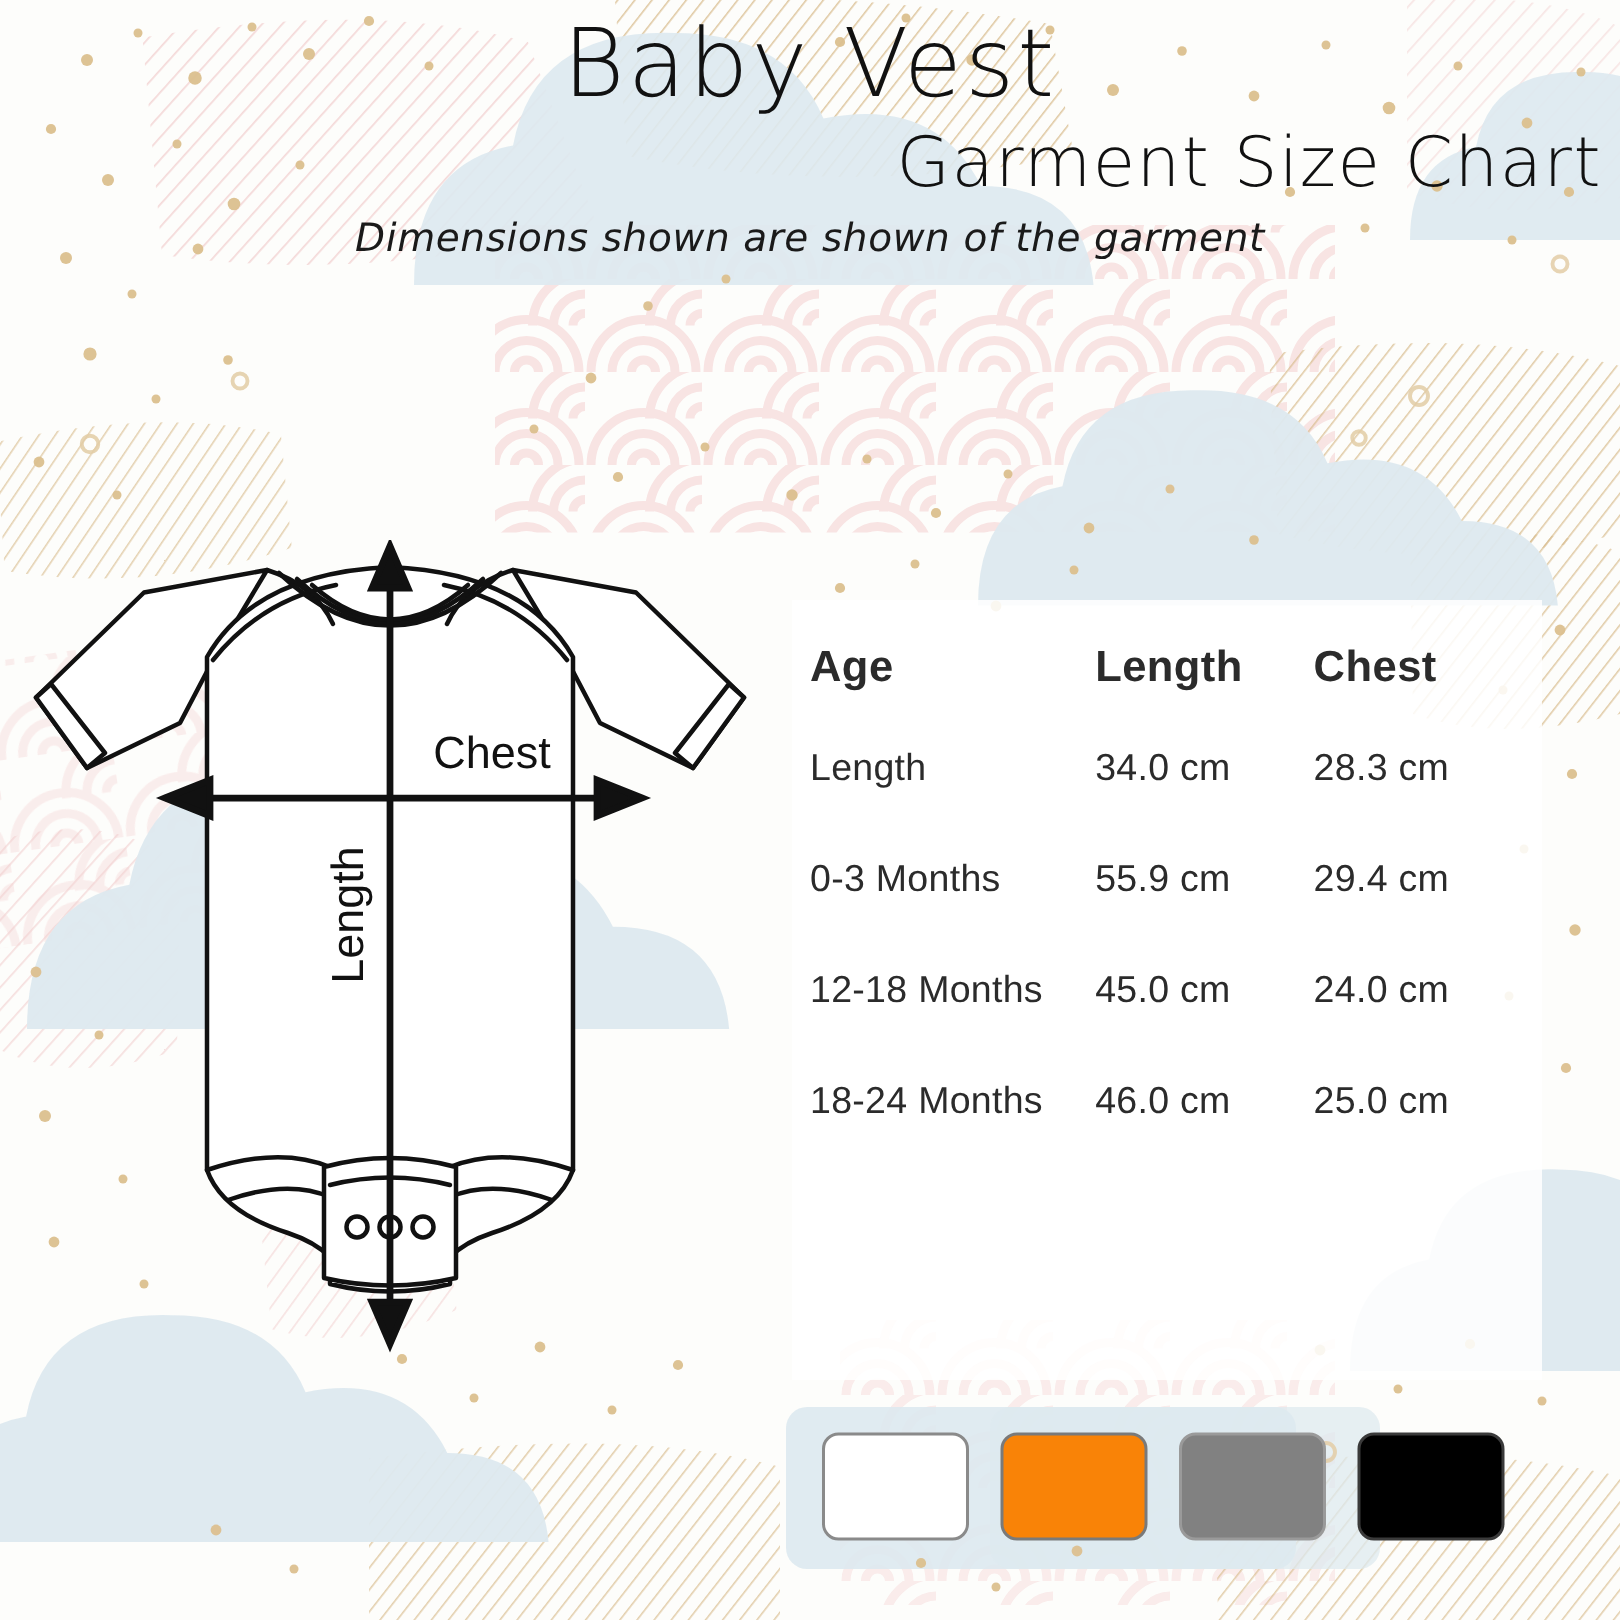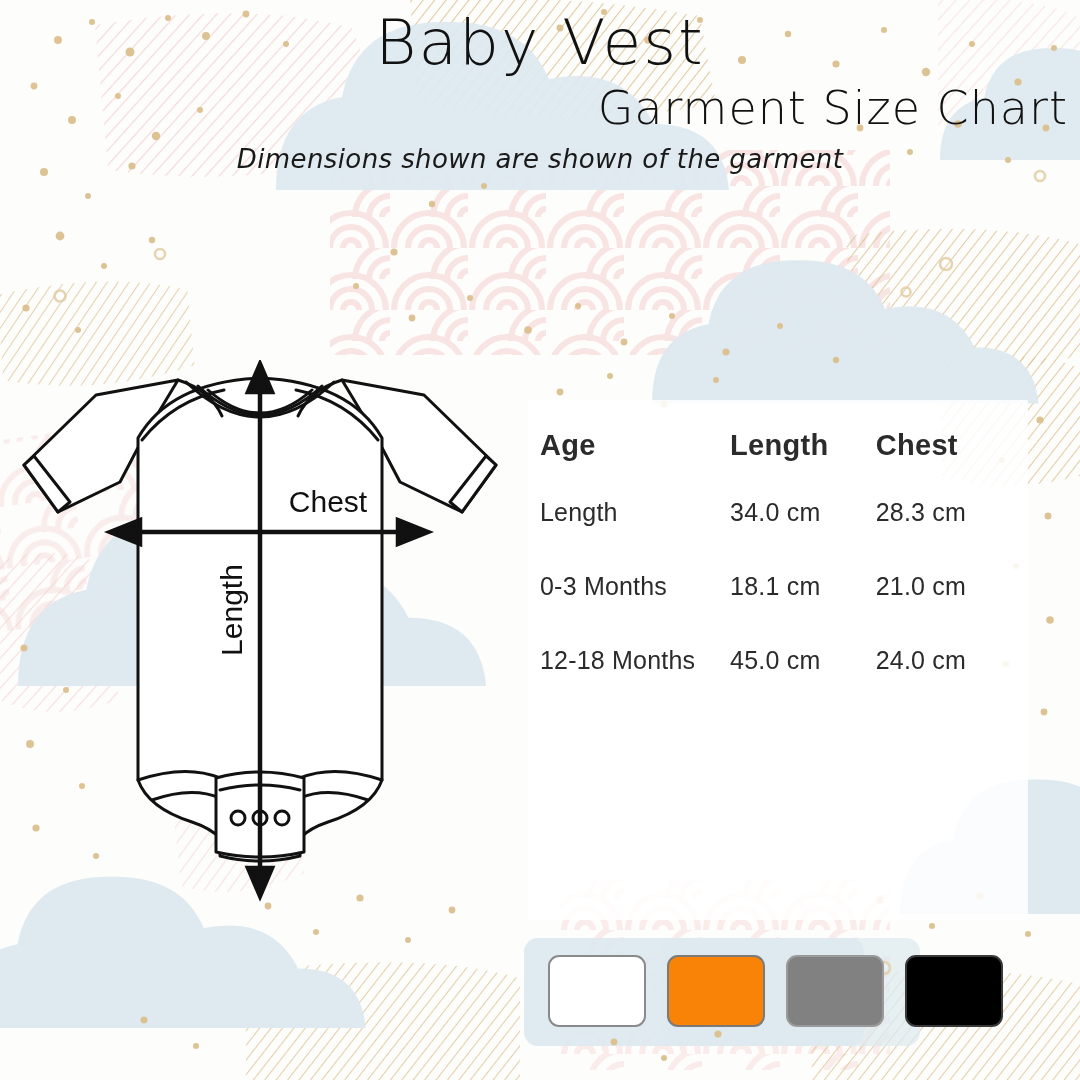--- a/index.html
+++ b/index.html
@@ -399,28 +399,33 @@
       </tr>
     </thead>
     <tbody>
       <tr>
         <td>Length</td>
         <td>34.0 cm</td>
         <td>28.3 cm</td>
       </tr>
       <tr>
         <td>0-3 Months</td>
-        <td>18.1 cm</td>
-        <td>21.0 cm</td>
+        <td>55.9 cm</td>
+        <td>29.4 cm</td>
       </tr>
       <tr>
         <td>12-18 Months</td>
         <td>45.0 cm</td>
         <td>24.0 cm</td>
       </tr>
+      <tr>
+        <td>18-24 Months</td>
+        <td>46.0 cm</td>
+        <td>25.0 cm</td>
+      </tr>
     </tbody>
   </table>
 
   <div class="swatch-strip">
     <div class="swatch" style="background: rgb(255, 255, 255); border: 2px solid rgb(138, 138, 138);"></div>
     <div class="swatch" style="background: rgb(249, 131, 7); border: 2px solid rgb(122, 122, 122);"></div>
     <div class="swatch" style="background: rgb(129, 129, 129); border: 2px solid rgb(154, 154, 154);"></div>
     <div class="swatch" style="background: rgb(0, 0, 0); border: 2px solid rgb(58, 58, 58);"></div>
   </div>
 

